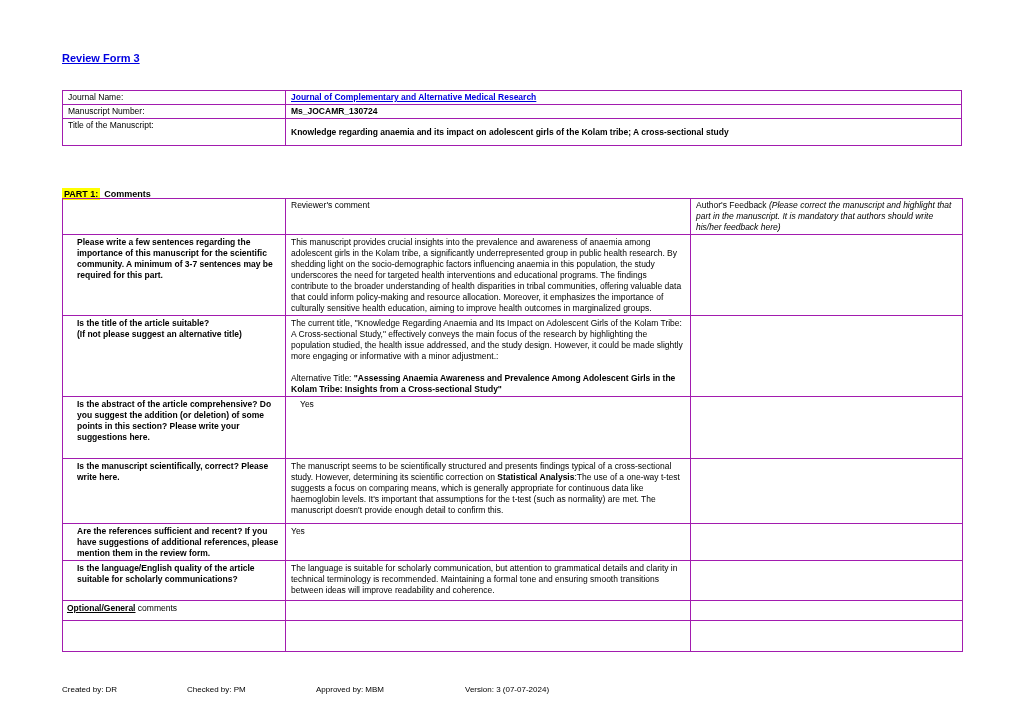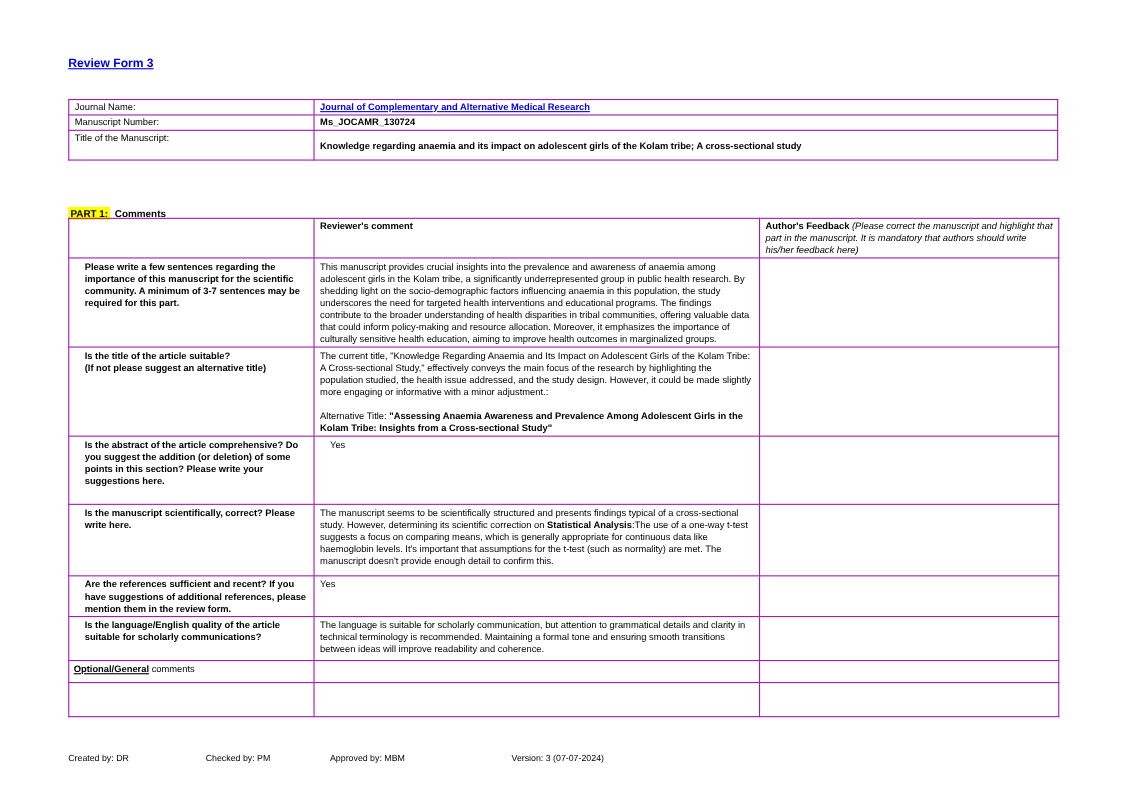--- a/index.html
+++ b/index.html
@@ -51,32 +51,32 @@
   .ct tr.r0 { height:79px; }
   .ct tr.r1 { height:81px; }
   .ct tr.r2 { height:62px;margin-left:24px; }
   .ct tr.r3 { height:65px; }
   .ct tr.r4 { height:37px; }
   .ct tr.r5 { height:40px; }
   .ct tr.r6 { height:20px; }
   .ct tr.r7 { height:31px; }
   .q-cell { font-weight:bold; padding-left:14px; padding-right:6px; padding-top:2px; }
   .c-cell { padding-top:2px; }
-  .hdr-bold { font-weight:bold; }
+  .hdr-bold { font-weight:normal; }
   .hdr-note { font-style:italic; font-weight:normal; }
   .fb-cell { }
   .para-gap { height:11px; }
   .u { text-decoration:underline; }
   .opt-cell { font-weight:normal; padding-left:4px; padding-top:2px; }
   .yes-indent { padding-left:14px; }
   .footer { position:absolute; top:685px; left:0; width:1024px; font-size:8px; color:#000; }
   .footer span { position:absolute; top:0; white-space:nowrap; }
   .f-created { left:62px; }
   .f-checked { left:187px; }
-  .f-approved { left:300px; }
+  .f-approved { left:316px; }
   .f-version { left:465px;text-align:center; }
 </style>
 </head>
 <body>
 
 <div class="page">
 
   <div class="doc-title">Review Form 3</div>
 
   <table class="info-table">

